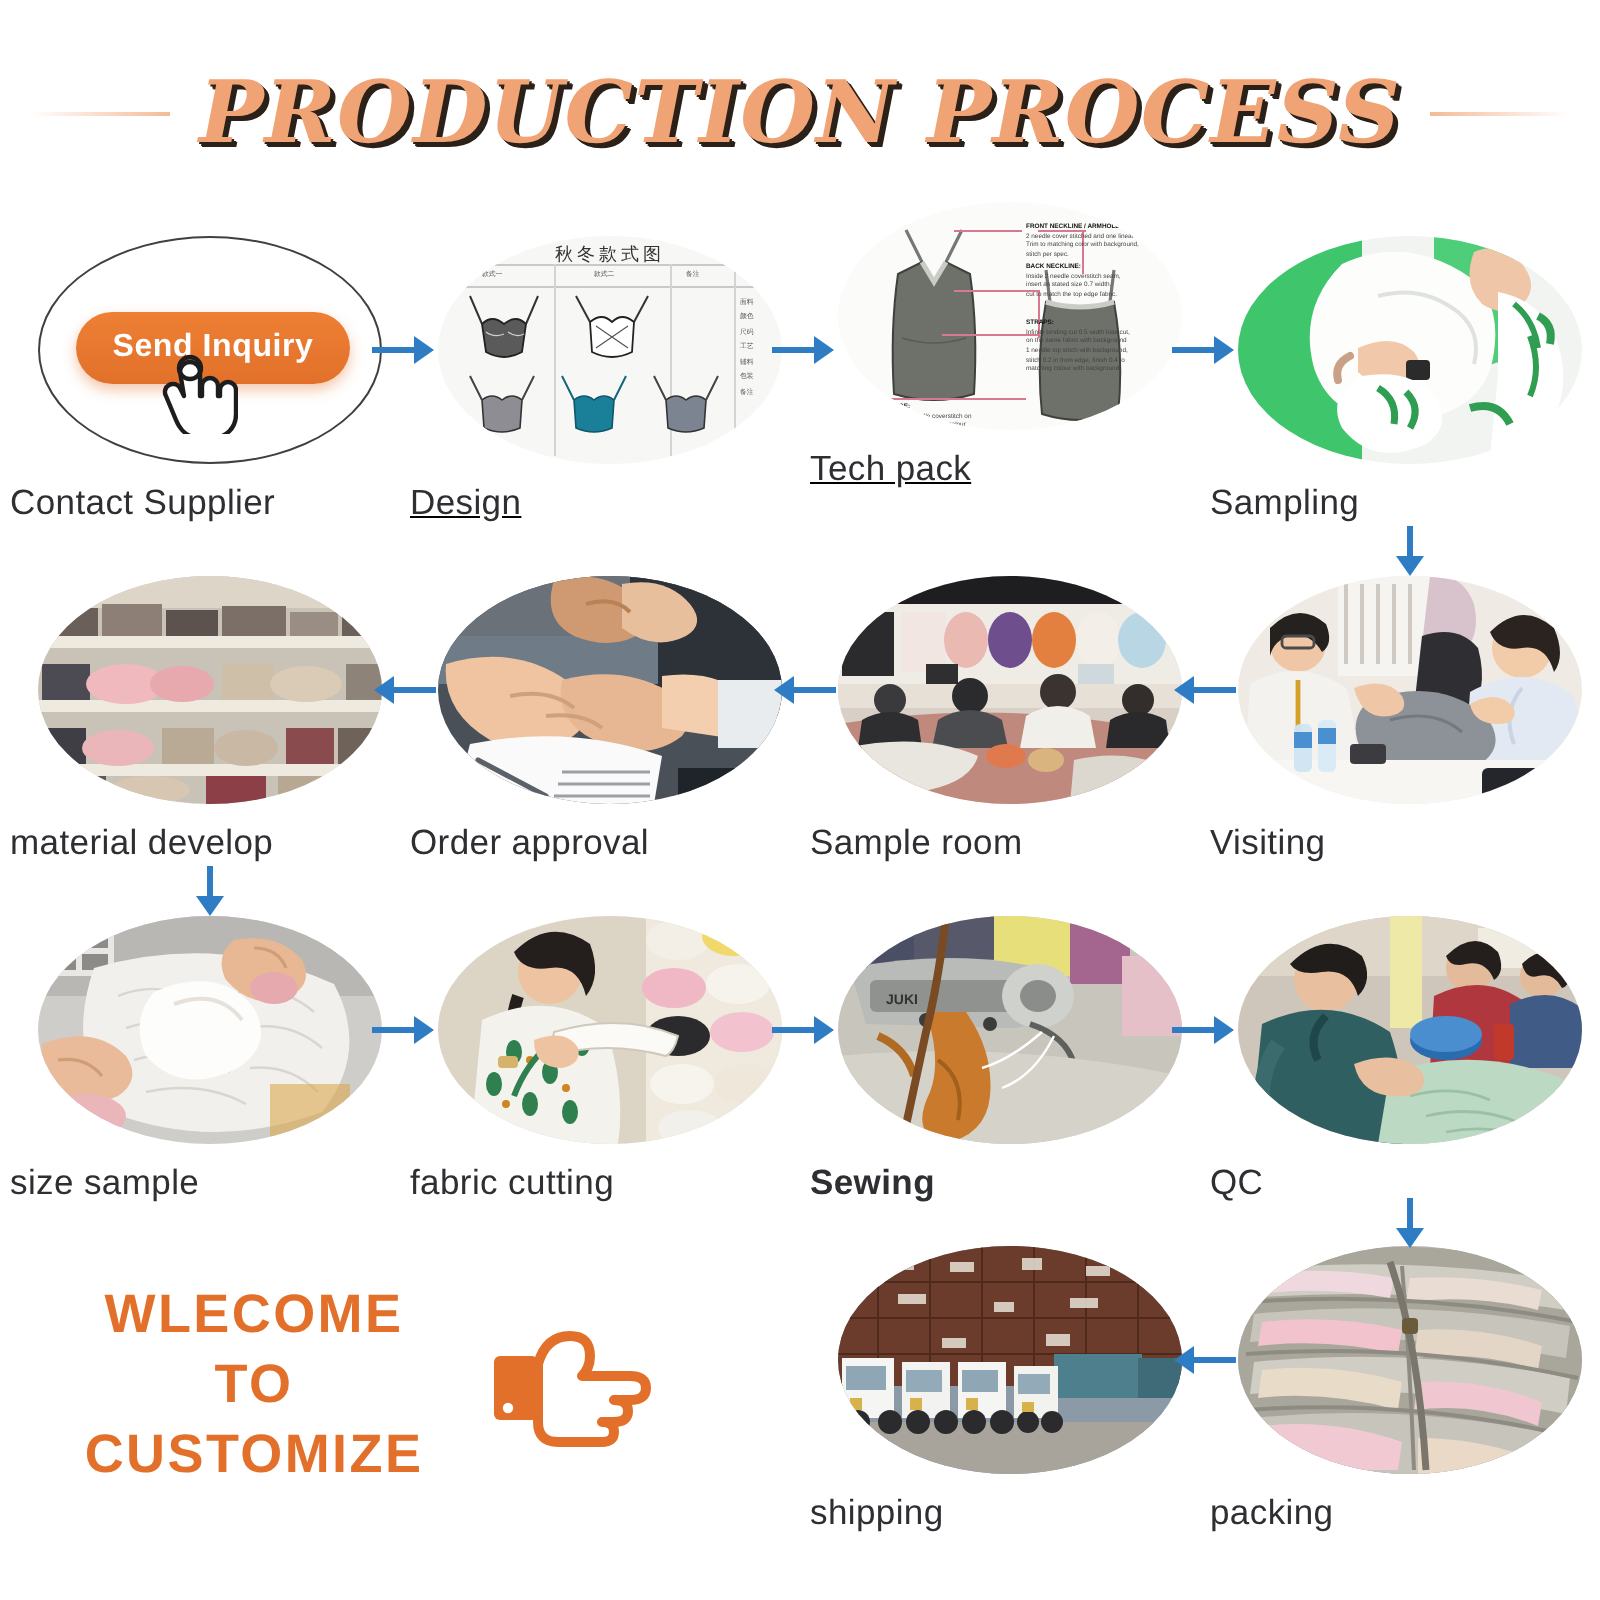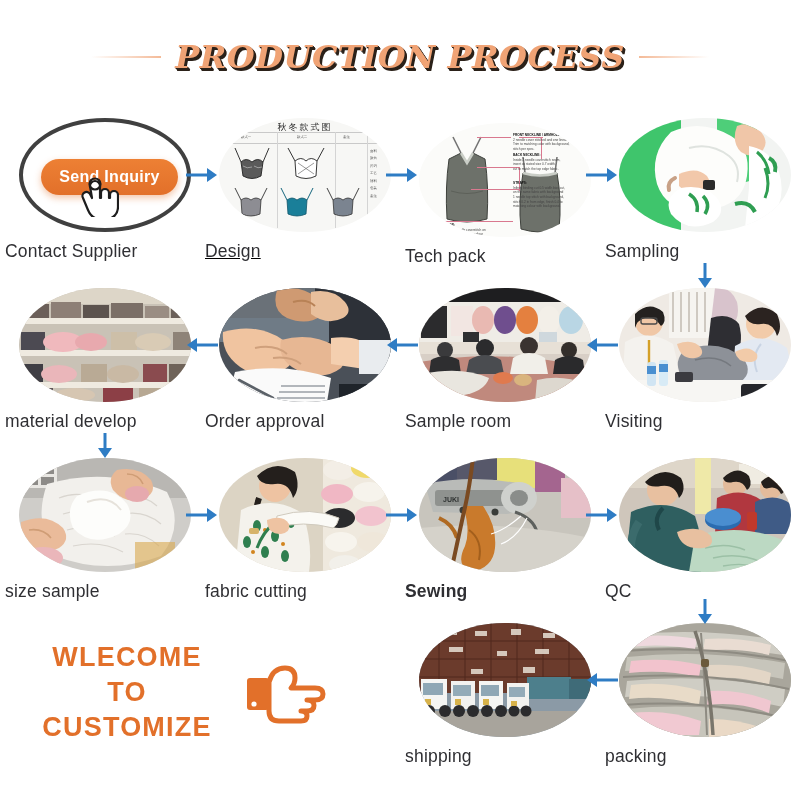--- a/index.html
+++ b/index.html
@@ -19,21 +19,21 @@
   }
   .title-rule{
     height:2px; width:70px;
     background:linear-gradient(90deg,rgba(240,163,117,0) 0%,rgba(240,163,117,.75) 100%);
   }
   .title-rule.right{
     background:linear-gradient(90deg,rgba(240,163,117,.75) 0%,rgba(240,163,117,0) 100%);
   }
   .title-text{
     font-family:"DejaVu Serif", serif;
-    font-size:32px; font-weight:bold; font-style:italic;
+    font-size:43px; font-weight:bold; font-style:italic;
     letter-spacing:.5px;
     color:#F0A375;
     text-shadow:
        2px 2px 0 #2b2119,
        2.6px 2.6px 0 #2b2119,
        1px 1px 0 #2b2119;
     white-space:nowrap;
   }
 
   
@@ -45,21 +45,21 @@
     display:flex; align-items:center; justify-content:center;
     position:relative;
   }
   .oval{
     width:172px; height:114px;
     border-radius:50%;
     overflow:hidden;
     position:relative;
     background:#fff;
   }
-  .oval.plain{ border:4px solid #404040; }
+  .oval.plain{ border:1px solid #404040; }
 
   .cell .label{
     text-align:left;
     font-size:17.5px;
     color:#2f2f33;
     margin-top:6px;
     letter-spacing:.2px;
     white-space:nowrap;
   }
 
@@ -182,21 +182,21 @@
           <svg class="ph" style="left:102px; top:68px;" width="44" height="34" viewBox="0 0 44 34">
             <path d="M6 2 L12 14 M38 2 L32 14" stroke="#444" stroke-width="1" fill="none"></path>
             <path d="M12 14 q5 -4 10 0 q5 -4 10 0 l-1 14 q-9 4 -18 0 z" fill="#7b8490" stroke="#333" stroke-width=".8"></path>
           </svg>
         </div>
       </div>
     </div>
     <div class="label">Design</div>
   </div>
 
-  <div class="cell" style="left:405px; top:120px;">
+  <div class="cell" style="left:405px; top:98px;text-decoration:underline;">
     <div class="oval-wrap">
       <div class="oval">
         <div class="scene tp-bg">
 
           <svg class="ph" style="left:12px; top:8px;" width="72" height="100" viewBox="0 0 72 100">
             <path d="M22 6 L30 22 M50 6 L42 22" stroke="#777" stroke-width="1.6" fill="none"></path>
             <path d="M30 22 q6 10 6 10 q0 0 6 -10 l12 6 q4 28 2 60 q-20 6 -40 0 q-2 -32 2 -60 z" fill="#6d716a" stroke="#3e413c" stroke-width="1"></path>
             <path d="M30 22 q6 10 6 10 q0 0 6 -10" fill="none" stroke="#c9cdc6" stroke-width="2.5"></path>
             <path d="M20 60 q16 5 32 0" stroke="#585c54" stroke-width=".8" fill="none"></path>
           </svg>

